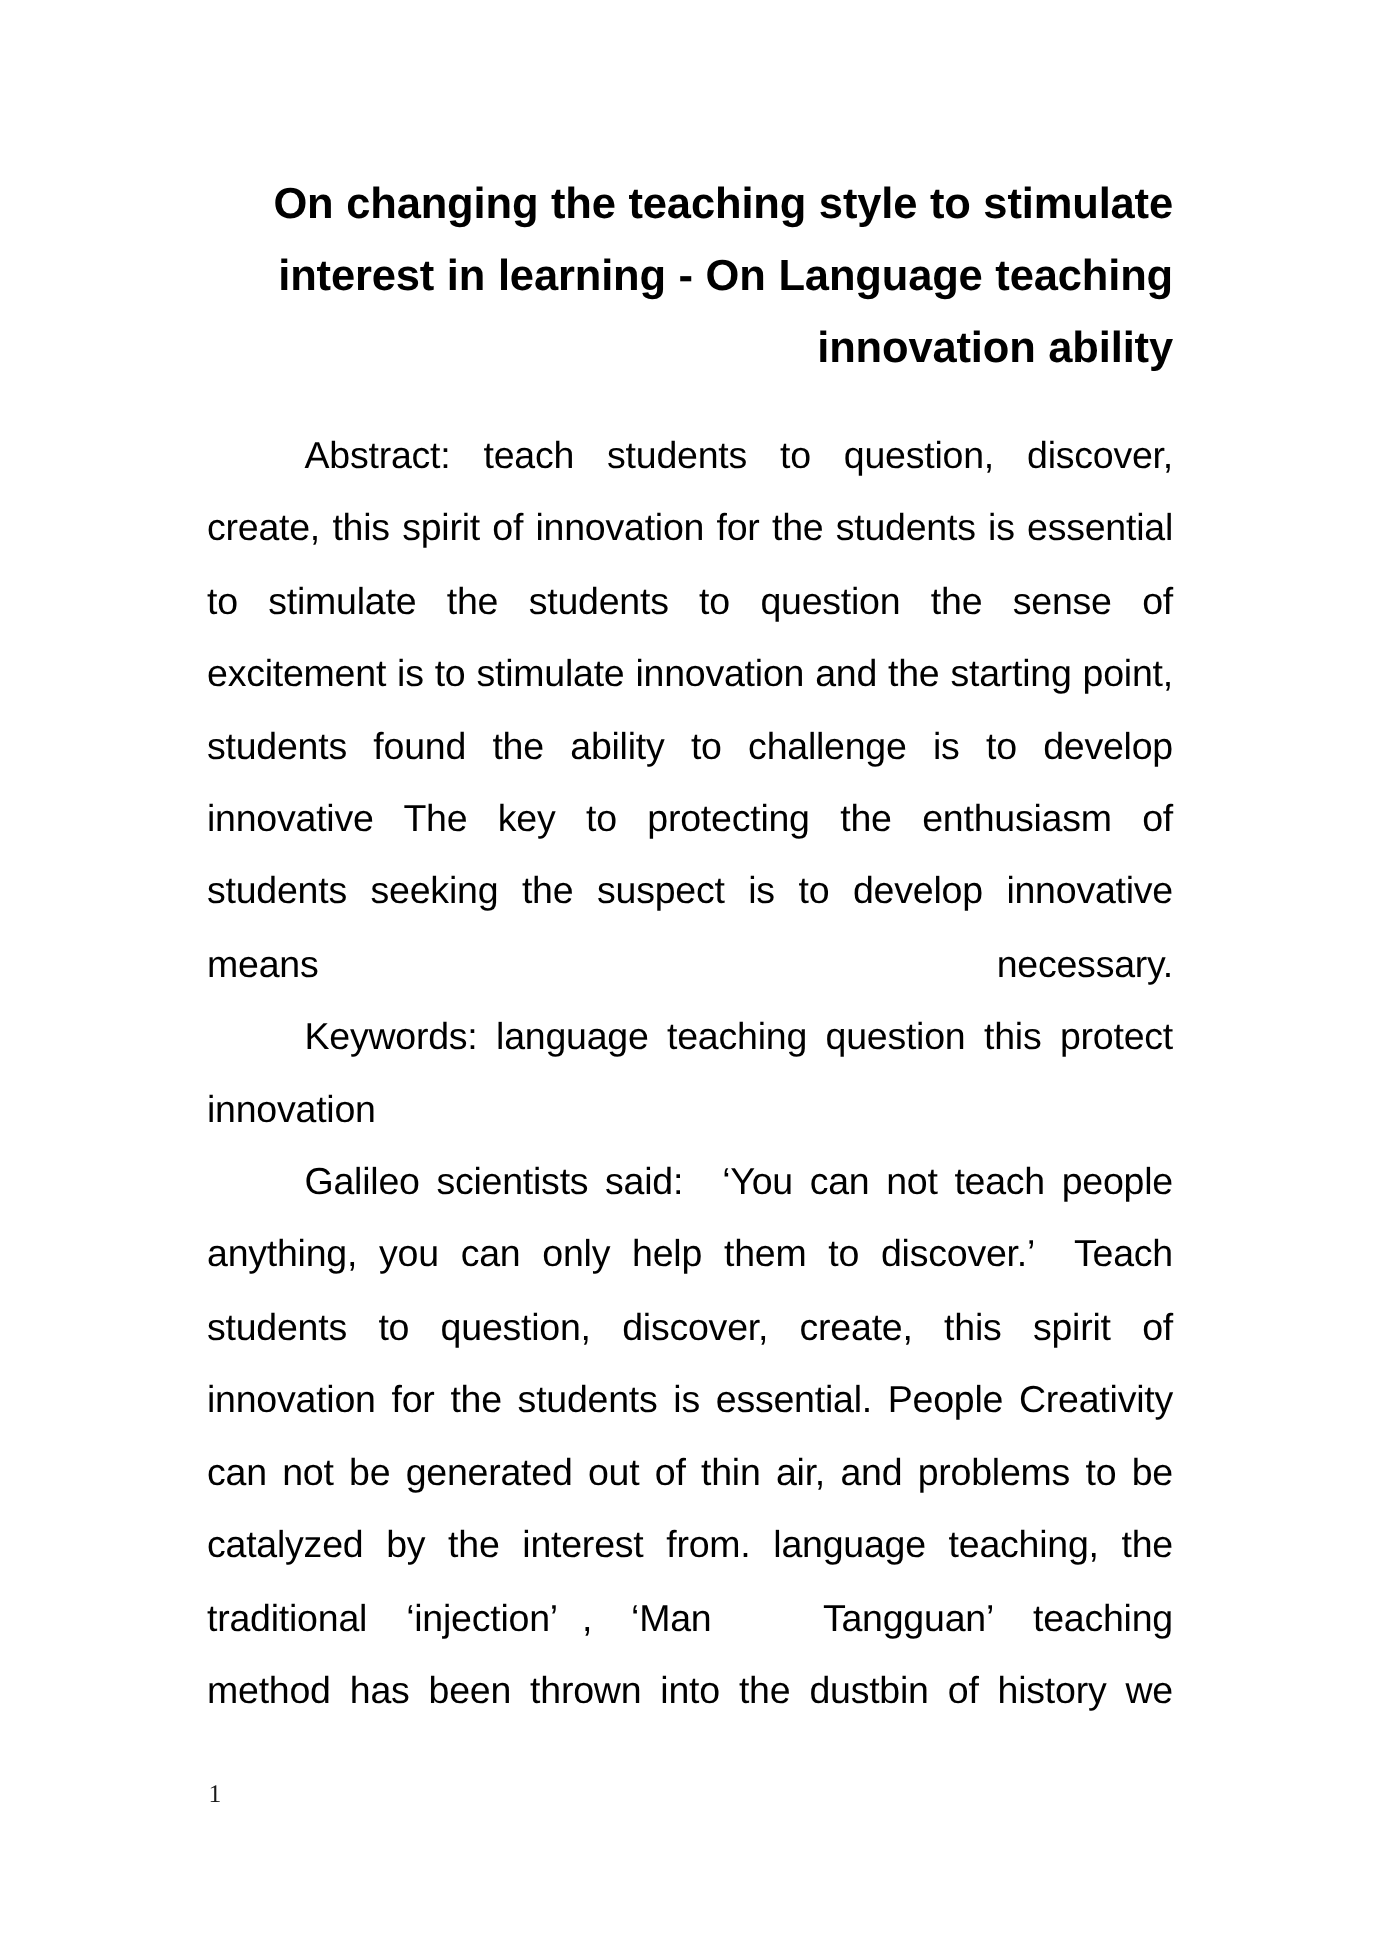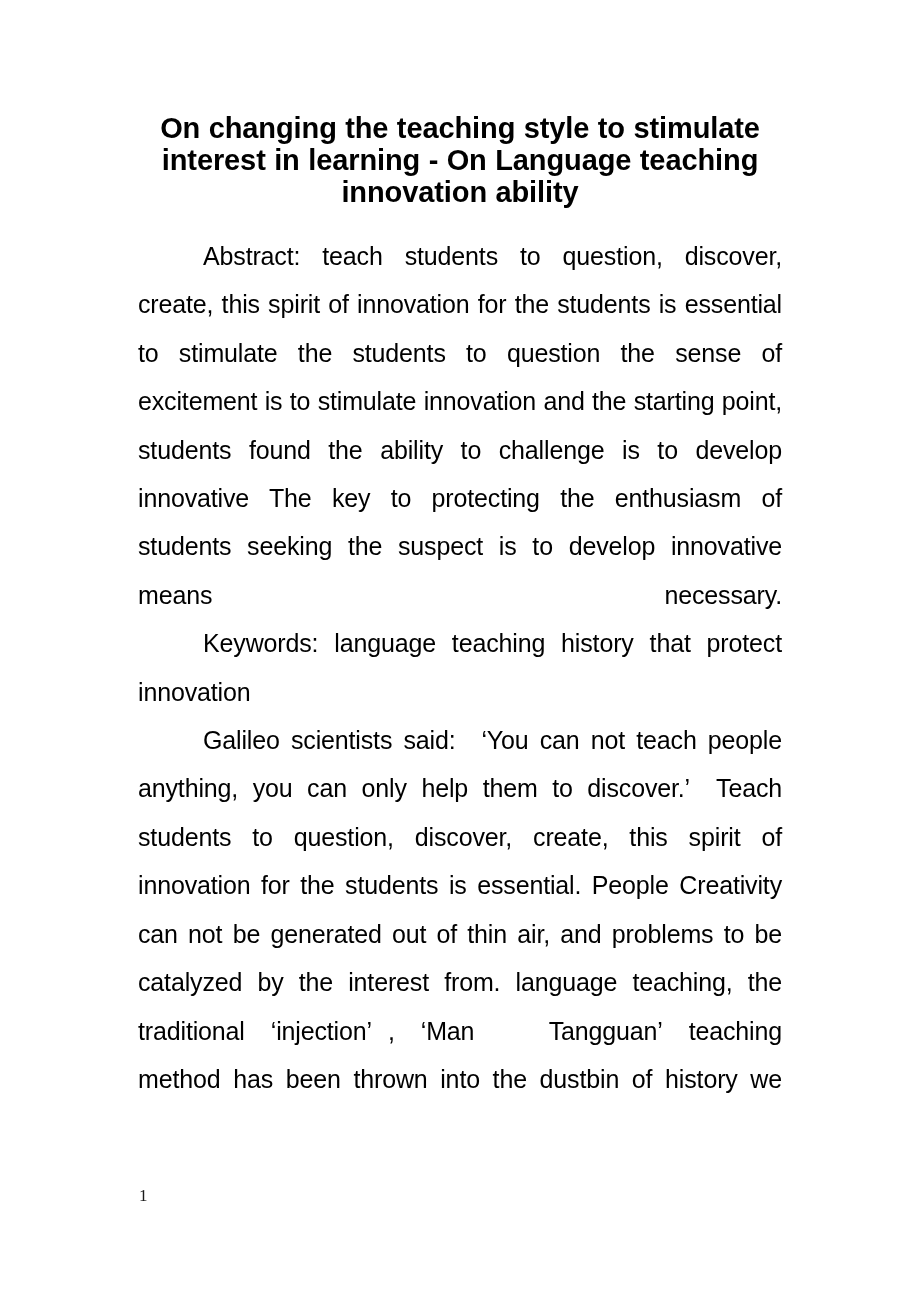--- a/index.html
+++ b/index.html
@@ -25,22 +25,22 @@
     left: 138px;
     top: 0;
     width: 644px;
   }
 
   .doc-title {
     margin: 0;
     padding-top: 112px;
     font-size: 29px;
     font-weight: bold;
-    line-height: 32px;
-    text-align: center;
+    line-height: 48px;
+    text-align: right;
     letter-spacing: -0.1px;
     word-spacing: 0.5px;
   }
 
   .body-block {
     margin-top: 24px;
     font-size: 25px;
     line-height: 48.4px;
     text-align: justify;
     text-justify: inter-word;
@@ -84,21 +84,21 @@
 <div class="page">
 
   <div class="content">
 
     <h1 class="doc-title">On changing the teaching style to stimulate interest in learning - On Language teaching innovation ability</h1>
 
     <div class="body-block">
 
       <p class="para last-justified">Abstract: teach students to question, discover, create, this spirit of innovation for the students is essential to stimulate the students to question the sense of excitement is to stimulate innovation and the starting point, students found the ability to challenge is to develop innovative The key to protecting the enthusiasm of students seeking the suspect is to develop innovative means necessary.</p>
 
-      <p class="para">Keywords: language teaching history that protect innovation</p>
+      <p class="para">Keywords: language teaching question this protect innovation</p>
 
       <p class="para last-justified"><span>Galileo scientists said:</span><span class="wsp-lg"></span><span>‘You can not teach people anything, you can only help them to discover.’</span><span class="wsp-lg"></span><span>Teach students to question, discover, create, this spirit of innovation for the students is essential. People Creativity can not be generated out of thin air, and problems to be catalyzed by the interest from. language teaching, the traditional</span><span class="wsp-lg"></span><span>‘injection’</span><span class="wsp"></span><span>,</span><span class="wsp-lg"></span><span>‘Man Tangguan’</span><span class="wsp-lg"></span><span>teaching method has been thrown into the dustbin of history we</span></p>
 
     </div>
   </div>
 
   <div class="page-number">1</div>
 
 </div>
 

